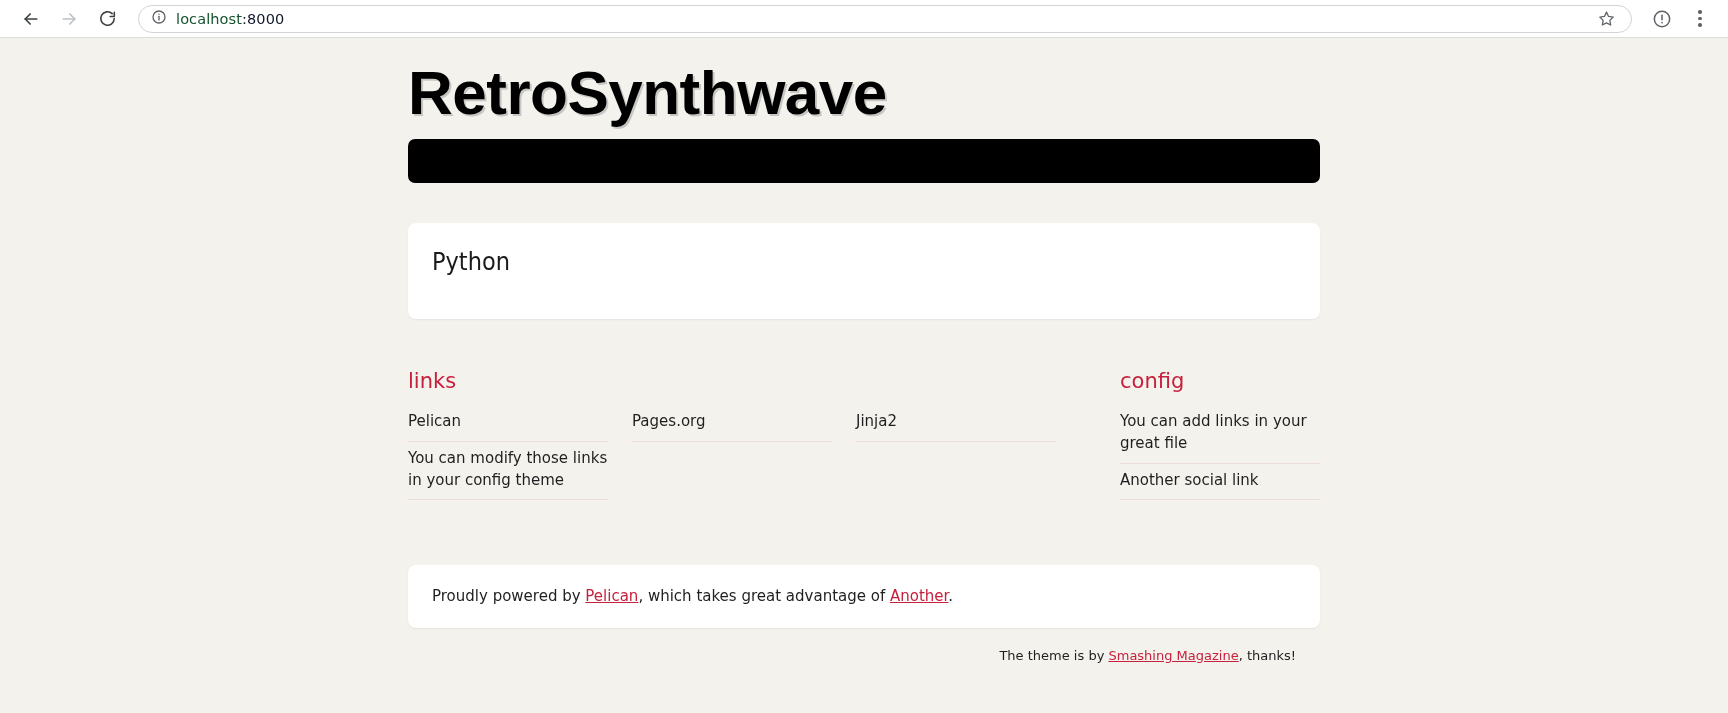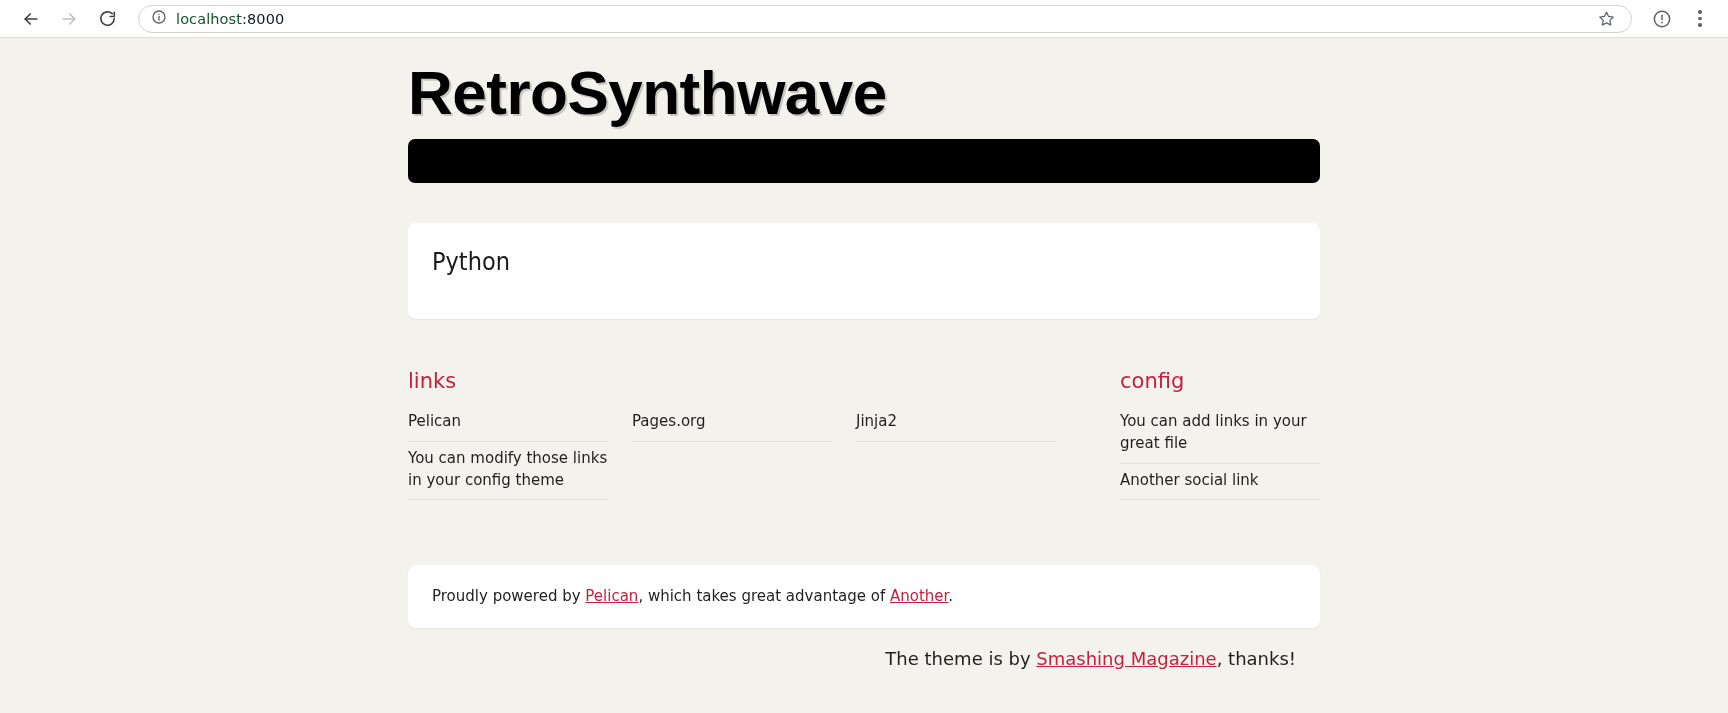--- a/index.html
+++ b/index.html
@@ -154,21 +154,21 @@
     font-size: 15px;
     color: #1f1f1f;
     line-height: 1.5;
   }
   .footer-card a, .credit a {
     color: #c7203c;
     text-decoration: underline;
   }
   .credit {
     text-align: right;
-    font-size: 18px;
+    font-size: 13px;
     color: #1f1f1f;
     padding: 20px 24px 0 24px;
   }
 </style>
 </head>
 <body>
 
 <div class="browser-bar">
 
   <div class="nav-btn" title="Back">

